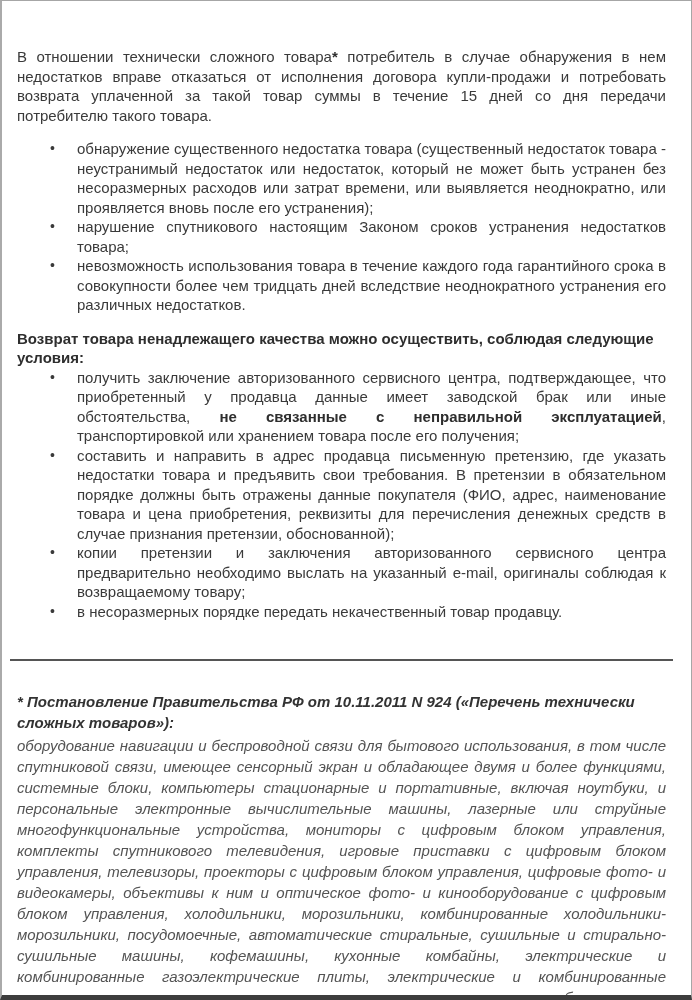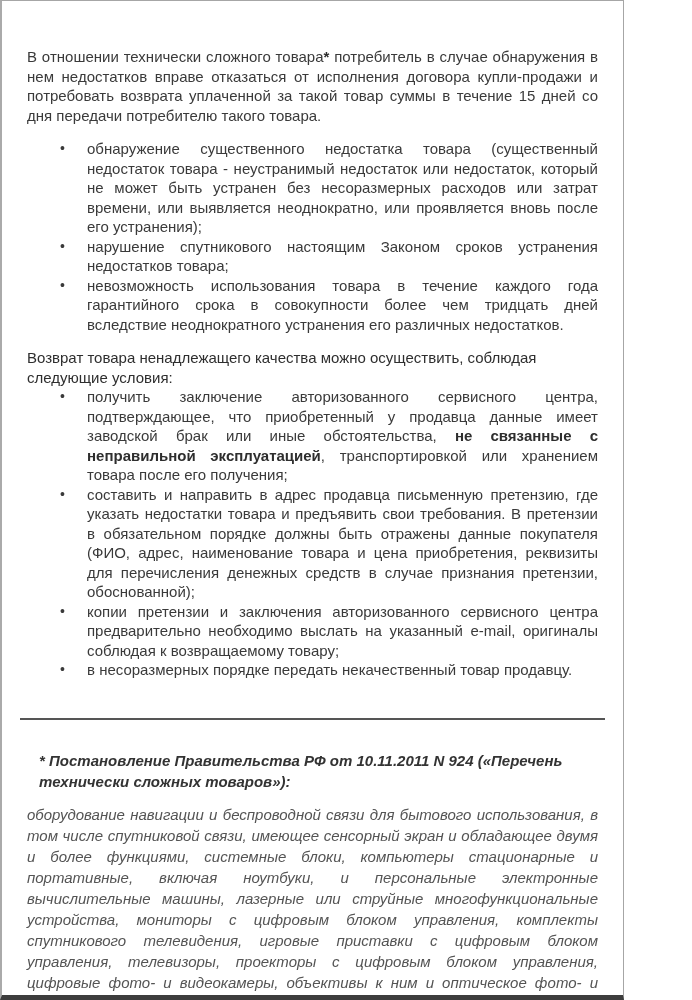--- a/index.html
+++ b/index.html
@@ -1,50 +1,50 @@
 <!DOCTYPE html>
 <html lang="ru"><head>
 <meta charset="utf-8">
 <style>
   html, body { margin: 0; padding: 0; background: #ffffff; }
   .page {
-    width: 624px;
+    width: 692px;
     height: 1000px;
     box-sizing: border-box;
     background: #ffffff;
     border-top: 1px solid #a6a6a6;
     border-left: 2px solid #aaaaaa;
     border-right: 1px solid #a6a6a6;
     border-bottom: 5px solid #3d3d3d;
-    padding: 46px 25px 0 25px;
+    padding: 46px 25px 0 15px;
     overflow: hidden;
     font-family: "Liberation Sans", "DejaVu Sans", sans-serif;
     font-size: 15px;
     line-height: 19.5px;
     color: #3a3a3a;
   }
   .para { text-align: justify; margin: 0 0 14px 0; }
   .section-intro { margin: 0; text-align: justify; }
-  .section-heading { margin: 14px 0 0 0; font-weight: 400; color: #2e2e2e; }
+  .section-heading { margin: 14px 0 0 0; font-weight: 700; color: #2e2e2e; }
   .bullet { display: flex; }
   .bmark {
     flex: 0 0 60px;
     box-sizing: border-box;
     padding-left: 33px;
     font-size: 14px;
   }
   .btext { flex: 1 1 auto; text-align: justify; }
   .bold-inline { font-weight: 700; color: #2e2e2e; }
   .separator {
     border: none;
     border-top: 2px solid #555555;
     margin: 38px -7px 0 -7px;
   }
   .footnote { margin-top: 30px; color: #545454; }
-  .footnote-heading { font-style: italic; font-weight: 700; color: #333333; margin: 12px; line-height: 21px; }
+  .footnote-heading { font-style: italic; font-weight: 700; color: #333333; margin: 0; line-height: 21px; }
   .footnote-body { font-style: italic; text-align: justify; margin: 2px 0 0 0; line-height: 21px; }
 </style>
 </head>
 <body>
 
 <div class="page">
 
   <p class="para"><span>В отношении технически сложного товара</span><span class="bold-inline">*</span><span> потребитель в случае обнаружения в нем недостатков вправе отказаться от исполнения договора купли-продажи и потребовать возврата уплаченной за такой товар суммы в течение 15 дней со дня передачи потребителю такого товара.</span></p>
 
   <div>

